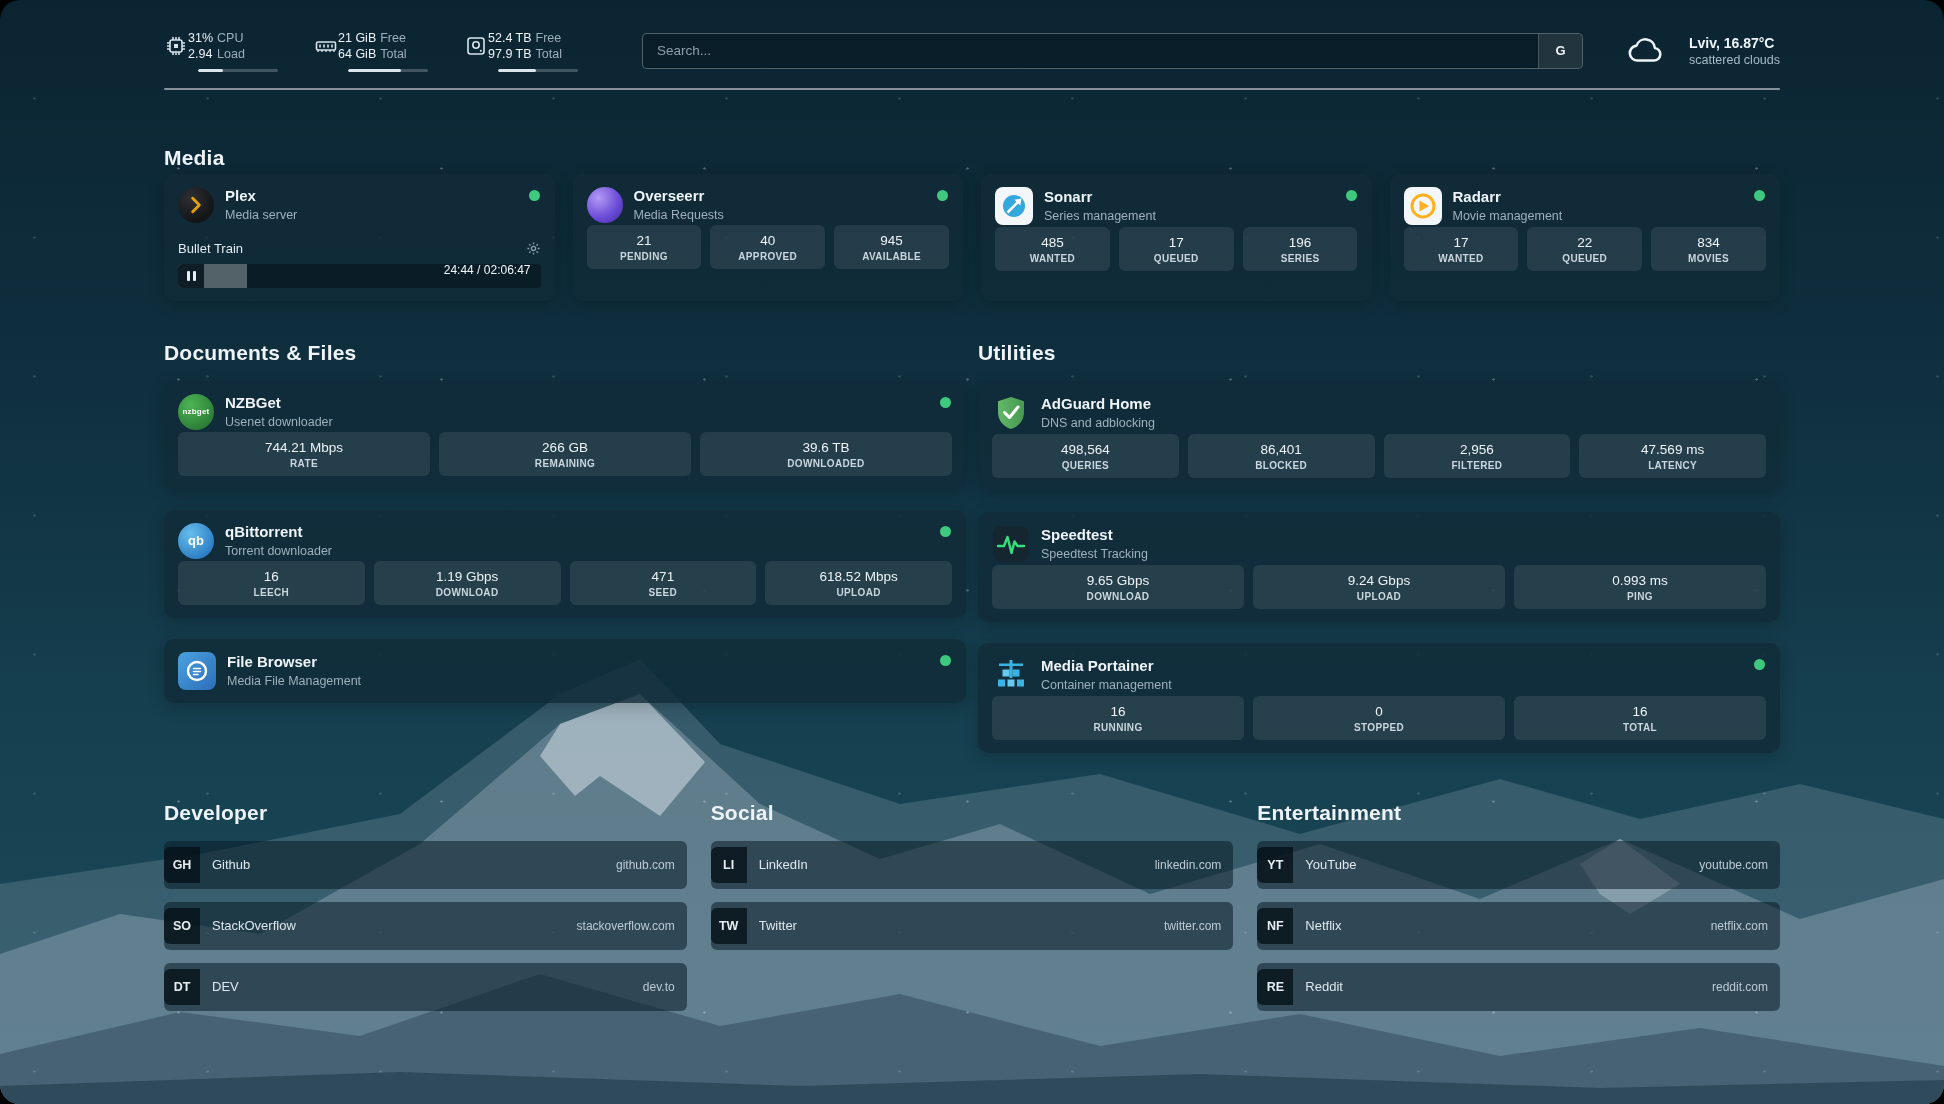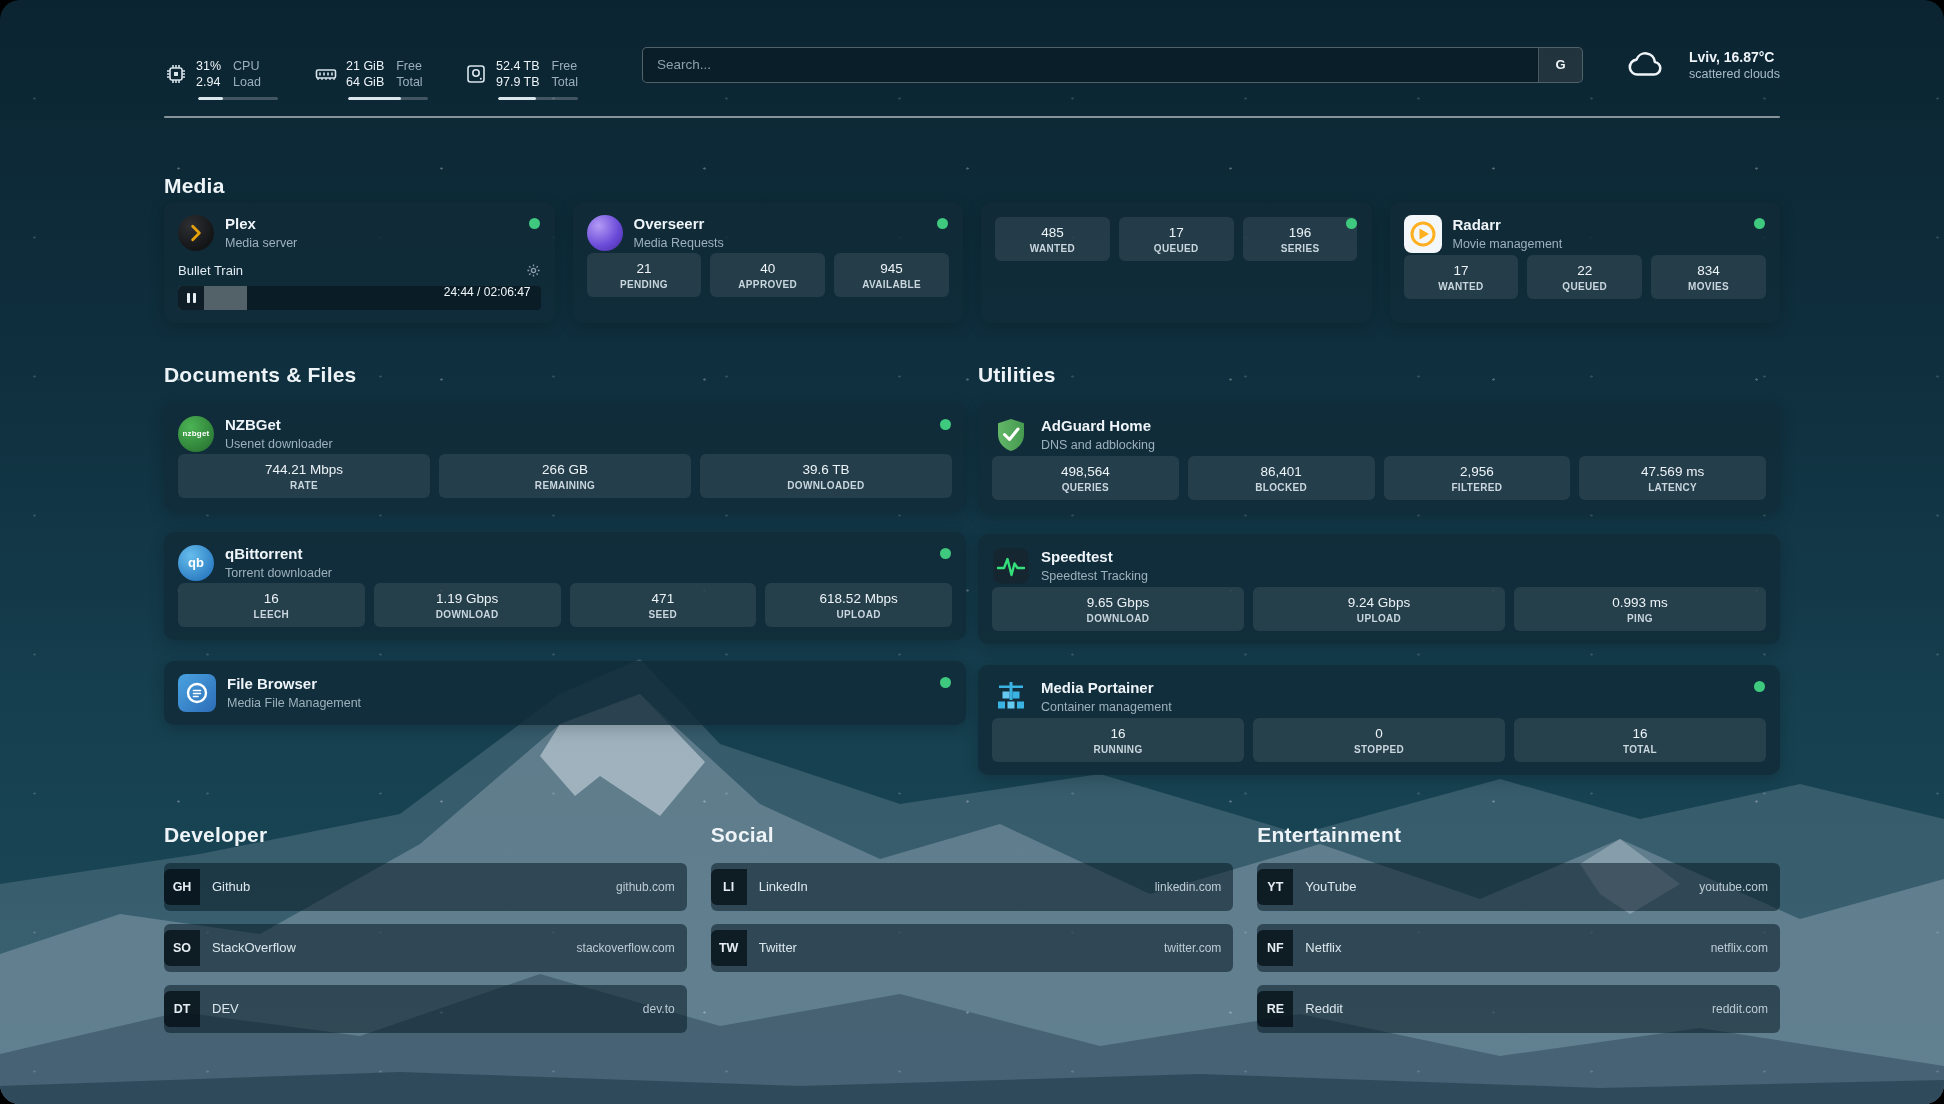--- a/index.html
+++ b/index.html
@@ -21,21 +21,21 @@
       radial-gradient(rgba(255,255,255,.50) 1px, transparent 1.7px),
       radial-gradient(rgba(255,255,255,.28) 1px, transparent 1.7px);
     background-size: 263px 211px, 173px 139px;
     background-position: 47px 63px, 121px 29px;
   }
   .content { position: relative; z-index: 2; width: 1616px; margin: 0 auto; }
 
   
   .topbar { display: flex; align-items: center; padding-top: 30px; }
   .metric { display: flex; flex-direction: column; margin-right: 36px; }
-  .metric-top { display: flex; align-items: center; gap: 8px; margin-top: 28px; }
+  .metric-top { display: flex; align-items: center; gap: 0; }
   .metric-icon { width: 24px; height: 24px; color: #d9e4eb; flex: none; }
   .metric-icon svg { width: 100%; height: 100%; display: block; }
   .mcol { display: flex; flex-direction: column; font-size: 12.5px; line-height: 1.3; }
   .mvals { color: #eef4f8; }
   .mlabs { color: #9cb0bc; margin-left: 4px; }
   .metric-bar { height: 3px; border-radius: 2px; background: rgba(255,255,255,.22);
     margin: 6px 0 0 34px; width: 80px; overflow: hidden; }
   .metric-bar span { display: block; height: 100%; background: #dbe6ec; border-radius: 2px; }
 
   .searchbar { flex: 1; display: flex; align-items: center; height: 36px;
@@ -77,21 +77,21 @@
   .stats { display: flex; gap: 9px; margin-top: 2px; }
   .stat { flex: 1; background: rgba(255,255,255,.085); border-radius: 6px;
     padding: 8px 4px 7px; text-align: center; }
   .stat-value { font-size: 13.5px; color: #edf3f7; }
   .stat-label { font-size: 10px; font-weight: 700; letter-spacing: .35px; color: #c9d6de; margin-top: 3px; }
 
   
   .circle-icon { border-radius: 50%; width: 36px; height: 36px; }
   .plex-bg { background: radial-gradient(circle at 35% 30%, #2e2f33, #141517 70%); }
   .plex-bg svg { width: 20px; height: 20px; }
-  .now-row { display: flex; align-items: center; justify-content: space-between; margin-top: 12px; text-align: center; }
+  .now-row { display: flex; align-items: center; justify-content: space-between; margin-top: 18px; text-align: center; }
   .now-title { font-size: 13px; color: #e2ebf1; }
   .gear { color: #8ba0ac; width: 15px; height: 15px; cursor: pointer; }
   .gear svg { width: 100%; height: 100%; display: block; }
   .progress { margin-top: 8px; position: relative; height: 24px; border-radius: 4px;
     background: rgba(6,18,25,.55); overflow: hidden; }
   .progress-fill { position: absolute; left: 0; top: 0; bottom: 0; background: rgba(255,255,255,.30); }
   .pause-btn { position: absolute; left: 0; top: 0; bottom: 0; width: 26px;
     background: rgba(9,24,33,.92); display: flex; align-items: center; justify-content: center;
     gap: 3px; border-radius: 4px 0 0 4px; cursor: pointer; }
   .pause-btn i { display: block; width: 3px; height: 10px; background: #e8f0f4; border-radius: 1px; }
@@ -279,20 +279,34 @@
             <div class="stat-label">APPROVED</div>
           </div>
           <div class="stat">
             <div class="stat-value">945</div>
             <div class="stat-label">AVAILABLE</div>
           </div>
         </div>
       </div>
 
       <div class="card">
+        <div class="app-head">
+          <div class="app-icon">
+            <svg viewBox="0 0 38 38">
+              <rect width="38" height="38" rx="8" fill="#f3f7fa"></rect>
+              <circle cx="19" cy="19" r="11" fill="#33a8dd"></circle>
+              <path d="M12.5 25.5L25 13" stroke="#fff" stroke-width="2.6"></path>
+              <path d="M26.5 11.5l-1.2 7-5.8-5.8z" fill="#fff"></path>
+            </svg>
+          </div>
+          <div>
+            <div class="app-title">Sonarr</div>
+            <div class="app-sub">Series management</div>
+          </div>
+        </div>
         <span class="status-dot dot-on" style="background: rgb(62, 201, 126);"></span>
         <div class="stats">
           <div class="stat">
             <div class="stat-value">485</div>
             <div class="stat-label">WANTED</div>
           </div>
           <div class="stat">
             <div class="stat-value">17</div>
             <div class="stat-label">QUEUED</div>
           </div>

